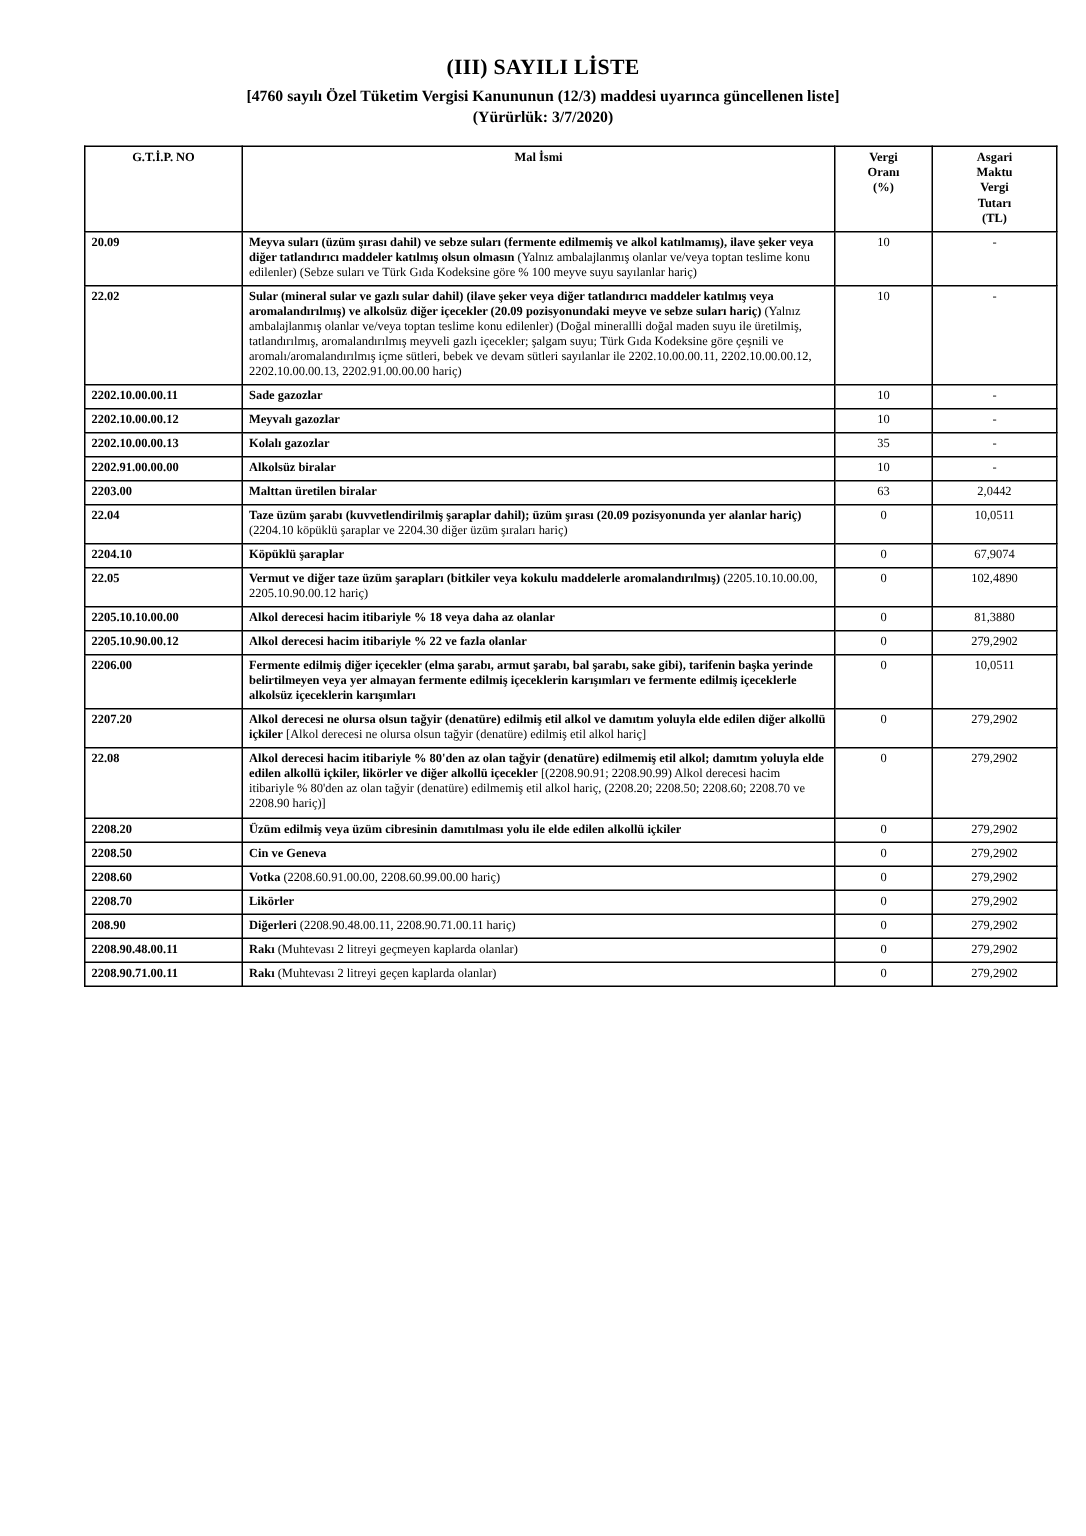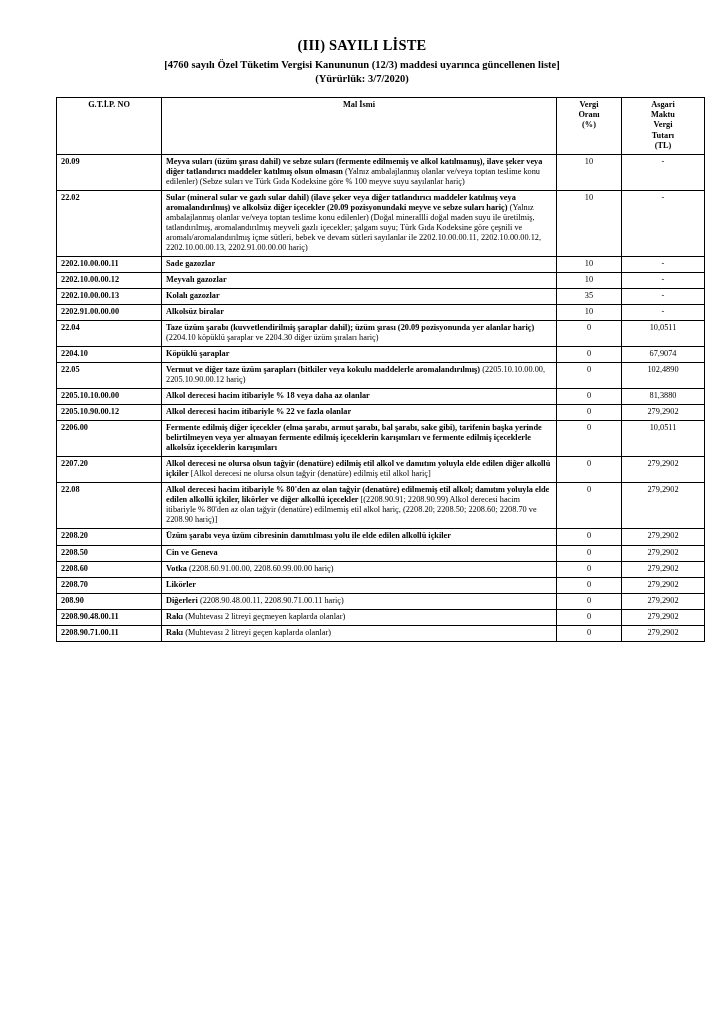--- a/index.html
+++ b/index.html
@@ -152,20 +152,26 @@
           <td class="mal"><b>Kolalı gazozlar</b></td>
           <td class="num">35</td>
           <td class="num">-</td>
         </tr>
         <tr class="minrow">
           <td class="gtip">2202.91.00.00.00</td>
           <td class="mal"><b>Alkolsüz biralar</b></td>
           <td class="num">10</td>
           <td class="num">-</td>
         </tr>
+        <tr class="minrow">
+          <td class="gtip">2203.00</td>
+          <td class="mal"><b>Malttan üretilen biralar</b></td>
+          <td class="num">63</td>
+          <td class="num">2,0442</td>
+        </tr>
         <tr>
           <td class="gtip">22.04</td>
           <td class="mal"><b>Taze üzüm şarabı (kuvvetlendirilmiş şaraplar dahil); üzüm şırası (20.09 pozisyonunda yer alanlar hariç)</b> <span>(2204.10 köpüklü şaraplar ve 2204.30 diğer üzüm şıraları hariç)</span></td>
           <td class="num">0</td>
           <td class="num">10,0511</td>
         </tr>
         <tr>
           <td class="gtip">2204.10</td>
           <td class="mal"><b>Köpüklü şaraplar</b></td>
           <td class="num">0</td>
@@ -202,21 +208,21 @@
           <td class="num">279,2902</td>
         </tr>
         <tr>
           <td class="gtip">22.08</td>
           <td class="mal"><b>Alkol derecesi hacim itibariyle % 80'den az olan tağyir (denatüre) edilmemiş etil alkol; damıtım yoluyla elde edilen alkollü içkiler, likörler ve diğer alkollü içecekler</b> <span>[(2208.90.91; 2208.90.99) Alkol derecesi hacim itibariyle % 80'den az olan tağyir (denatüre) edilmemiş etil alkol hariç, (2208.20; 2208.50; 2208.60; 2208.70 ve 2208.90 hariç)]</span></td>
           <td class="num">0</td>
           <td class="num">279,2902</td>
         </tr>
         <tr>
           <td class="gtip">2208.20</td>
-          <td class="mal"><b>Üzüm şarabı veya üzüm cibresinin damıtılması yolu ile elde edilen alkollü içkiler</b></td>
+          <td class="mal"><b>Üzüm edilmiş veya üzüm cibresinin damıtılması yolu ile elde edilen alkollü içkiler</b></td>
           <td class="num">0</td>
           <td class="num">279,2902</td>
         </tr>
         <tr>
           <td class="gtip">2208.50</td>
           <td class="mal"><b>Cin ve Geneva</b></td>
           <td class="num">0</td>
           <td class="num">279,2902</td>
         </tr>
         <tr>

